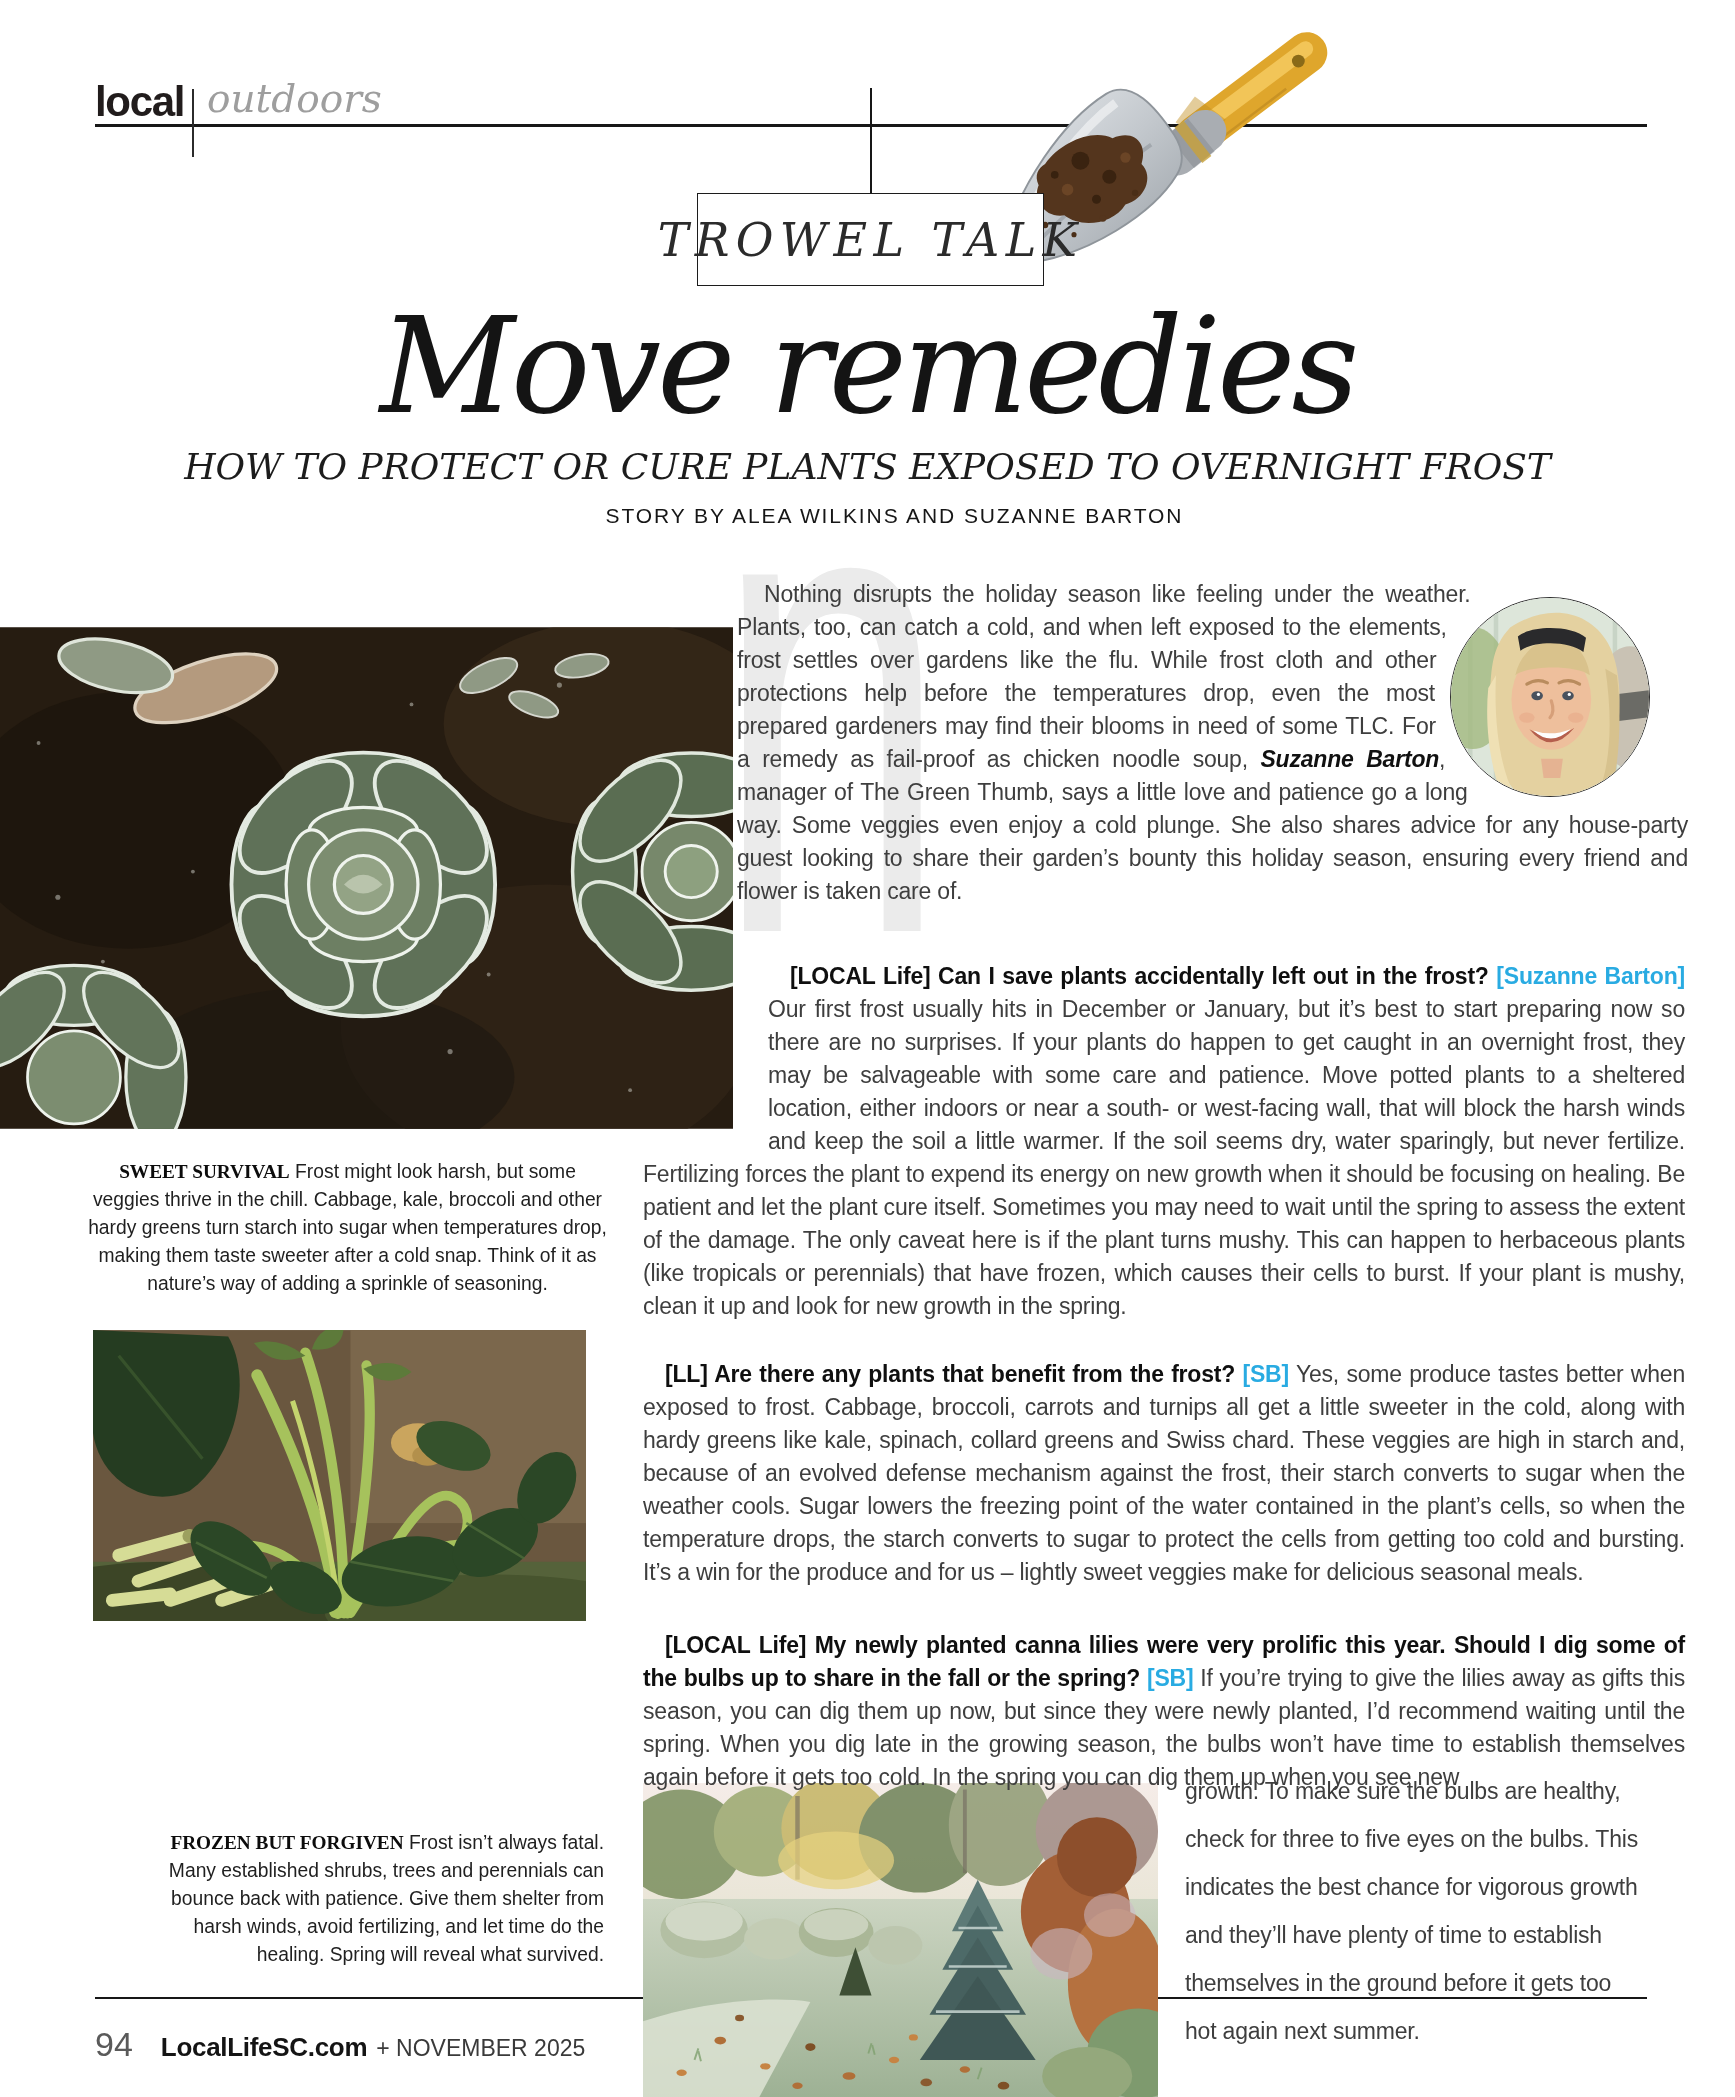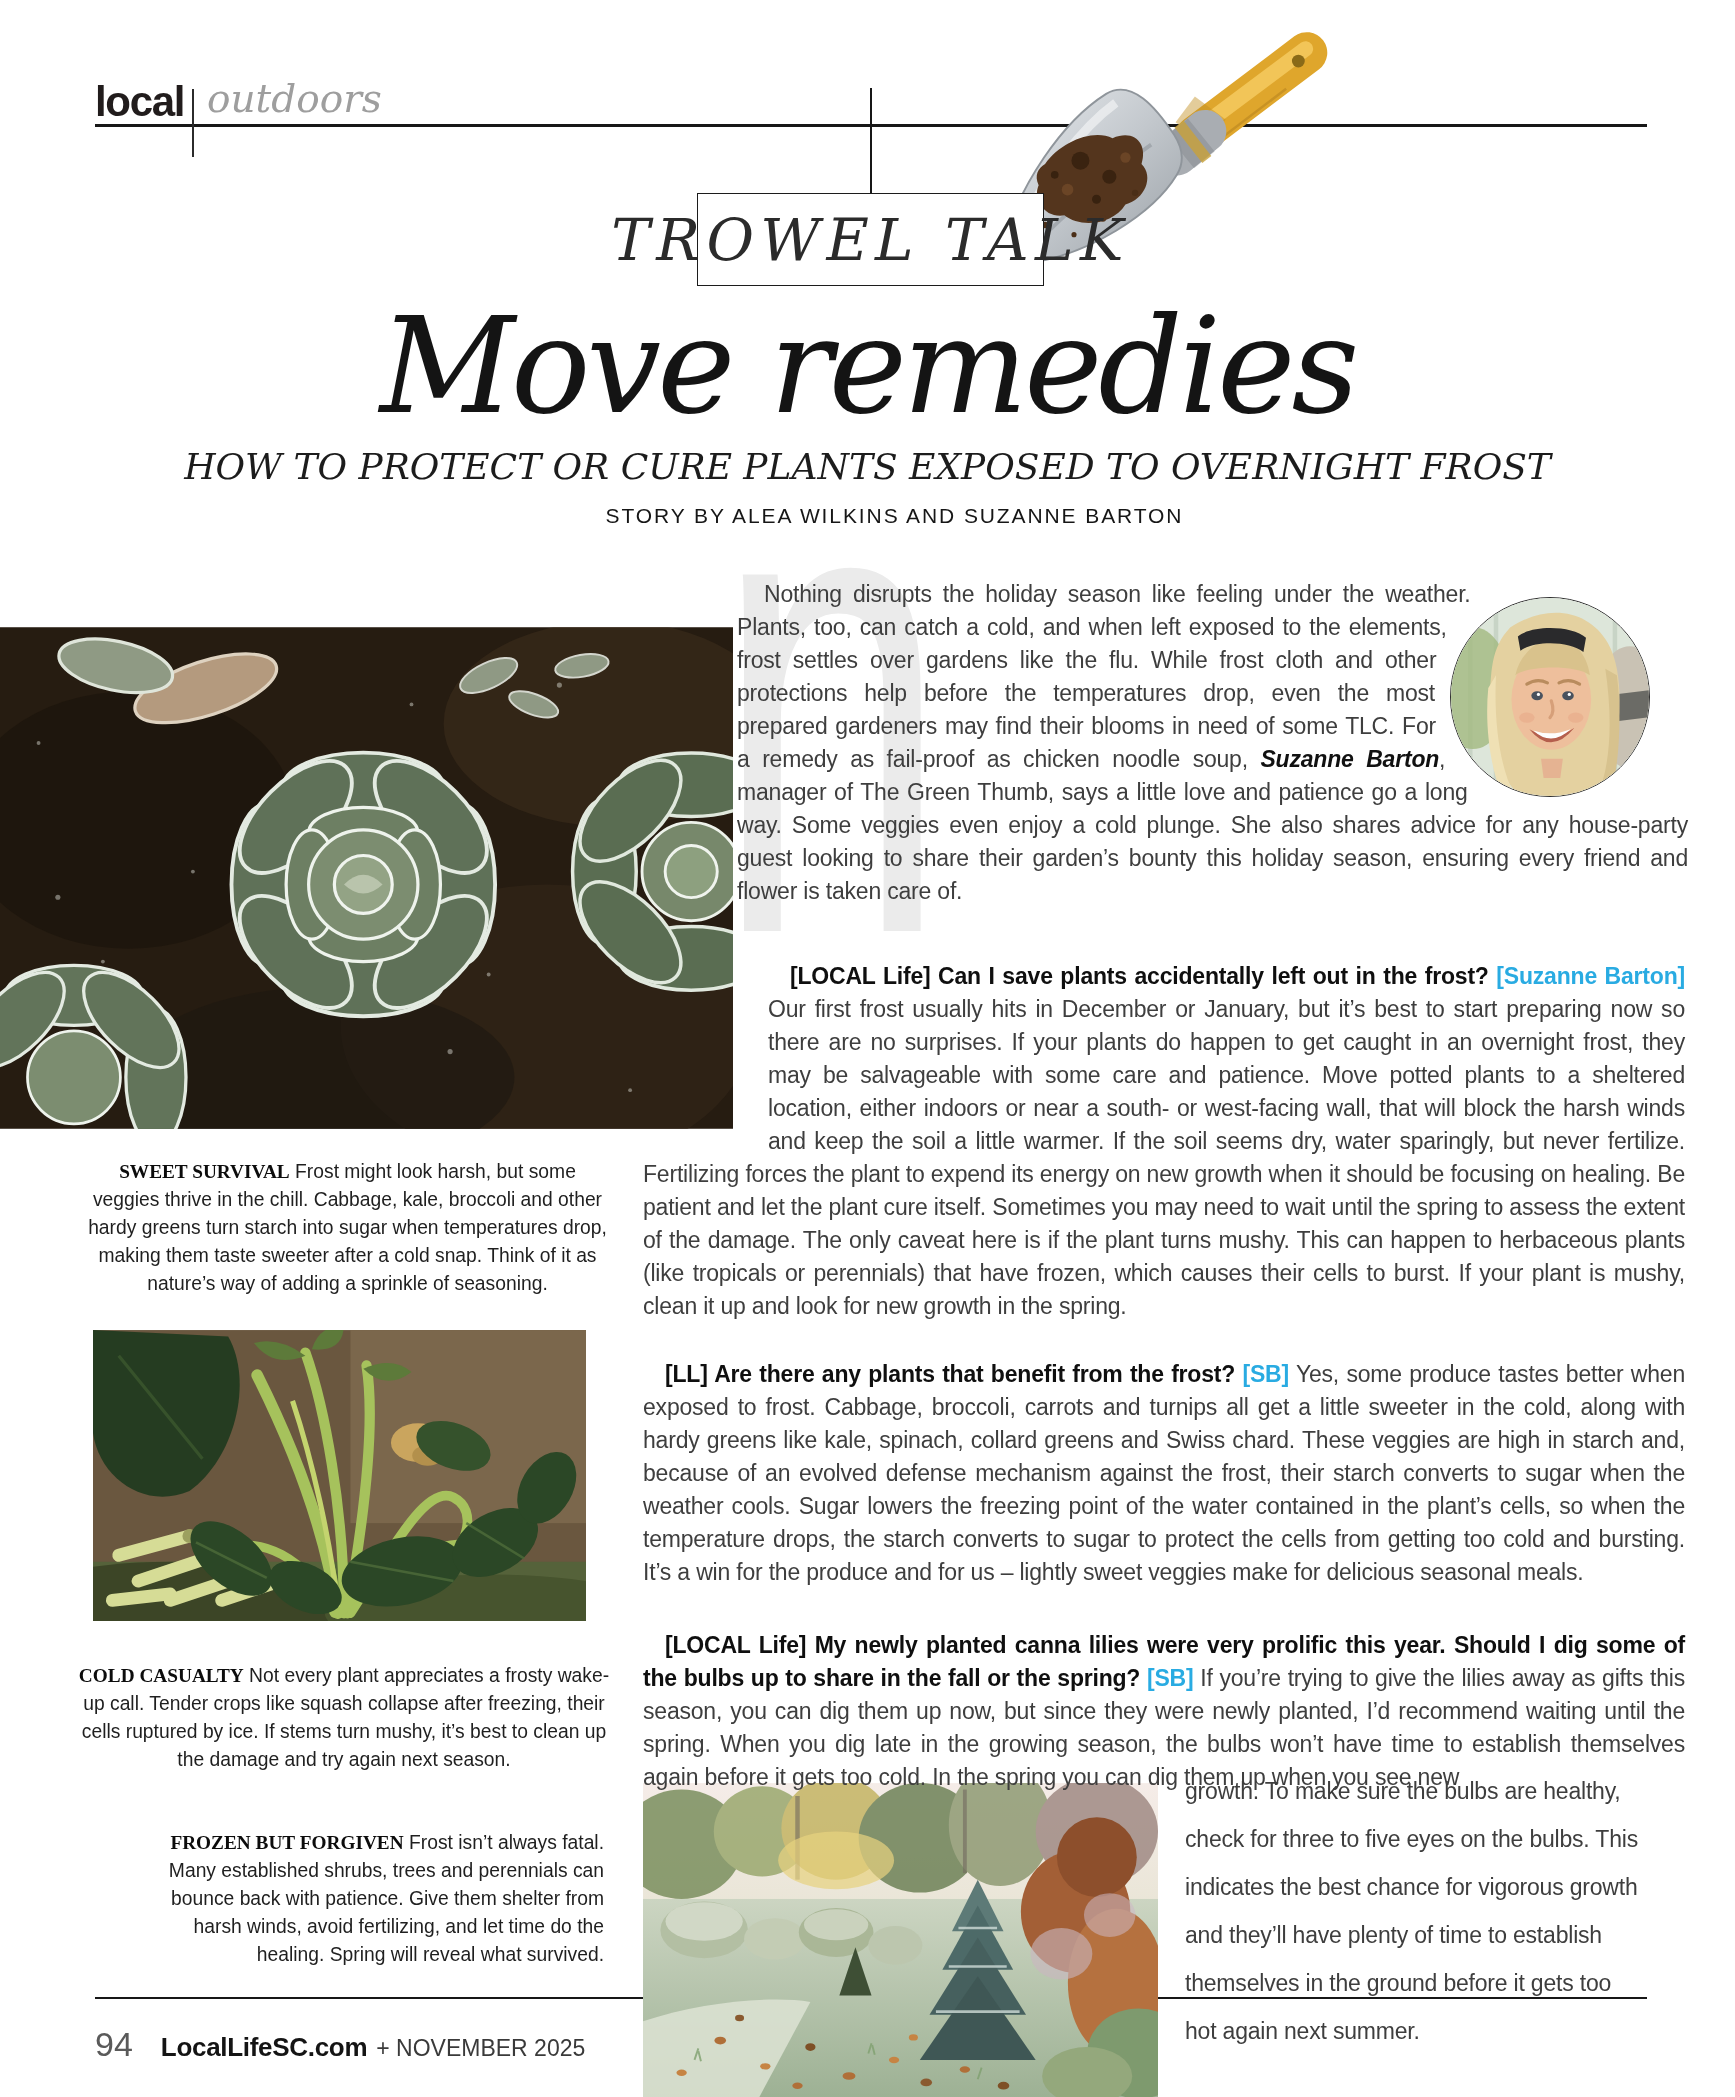--- a/index.html
+++ b/index.html
@@ -11,21 +11,21 @@
   .rule{position:absolute;background:#171717;}
   .logo-local{position:absolute;left:95px;top:78px;font-size:42px;font-weight:800;
               letter-spacing:-1.3px;color:#211c1c;z-index:2;text-align:right;}
   .logo-div{position:absolute;left:192px;top:89px;width:1.9px;height:68px;background:#2b2b2b;z-index:2;}
   .logo-outdoors{position:absolute;left:207px;top:76px;font-family:"DejaVu Serif",serif;
                  font-style:italic;font-size:39px;color:#9e9e9e;z-index:2;}
   .vtick{position:absolute;left:870px;top:88px;width:1.9px;height:107px;background:#171717;z-index:0;}
 
   .kicker{position:absolute;left:697px;top:193px;width:345px;height:91px;background:#fff;
           border:1.9px solid #1c1c1c;display:flex;align-items:center;justify-content:center;z-index:2;}
-  .kicker span{font-family:"DejaVu Serif",serif;font-style:italic;font-size:58px;
+  .kicker span{font-family:"DejaVu Serif",serif;font-style:italic;font-size:46px;
                letter-spacing:6.4px;color:#2b2b2b;white-space:nowrap;}
 
   .headline{position:absolute;left:0;top:297px;width:1735px;text-align:center;
             font-family:"DejaVu Serif",serif;font-style:italic;font-size:132px;line-height:138px;
             letter-spacing:-3.9px;color:#141414;z-index:2;}
   .subhead{position:absolute;left:0;top:446px;width:1735px;text-align:center;
            font-family:"DejaVu Serif",serif;font-style:italic;font-size:36px;color:#1c1c1c;z-index:2;}
   .byline{position:absolute;left:0;top:504px;width:1735px;text-align:center;
           font-size:21px;letter-spacing:1.9px;color:#161616;z-index:2;padding-left:27px;}
 
@@ -243,23 +243,20 @@
       <ellipse cx="330" cy="400" rx="60" ry="36" transform="rotate(25 330 400)"></ellipse>
     </g>
     <g stroke="#4e6c3a" stroke-width="4" fill="none" opacity="0.8">
       <path d="M160,330 L270,385"></path>
         <path d="M400,360 L560,390"></path>
         <path d="M580,300 L670,355"></path>
     </g>
     <ellipse cx="560" cy="180" rx="60" ry="35" fill="#35522c" transform="rotate(20 560 180)"></ellipse>
   </svg>
 
-  <div class="caption" style="left:77px;top:1662px;width:534px;text-align:center;">
-    <b>COLD CASUALTY</b><span> Not every plant appreciates a frosty wake-up call. Tender crops like squash collapse after freezing, their cells ruptured by ice. If stems turn mushy, it’s best to clean up the damage and try again next season.</span>
-  </div>
 
   <div class="caption" style="left:154px;top:1829px;width:450px;text-align:right;">
     <b>FROZEN BUT FORGIVEN</b><span> Frost isn’t always fatal. Many established shrubs, trees and perennials can bounce back with patience. Give them shelter from harsh winds, avoid fertilizing, and let time do the healing. Spring will reveal what survived.</span>
   </div>
 
   <div class="headshot">
     <svg width="198" height="198" viewBox="0 0 308 308">
       <rect width="308" height="308" fill="#dde6da"></rect>
       <g stroke="#c8d4c6" stroke-width="7">
           <line x1="30" y1="0" x2="30" y2="308"></line>

